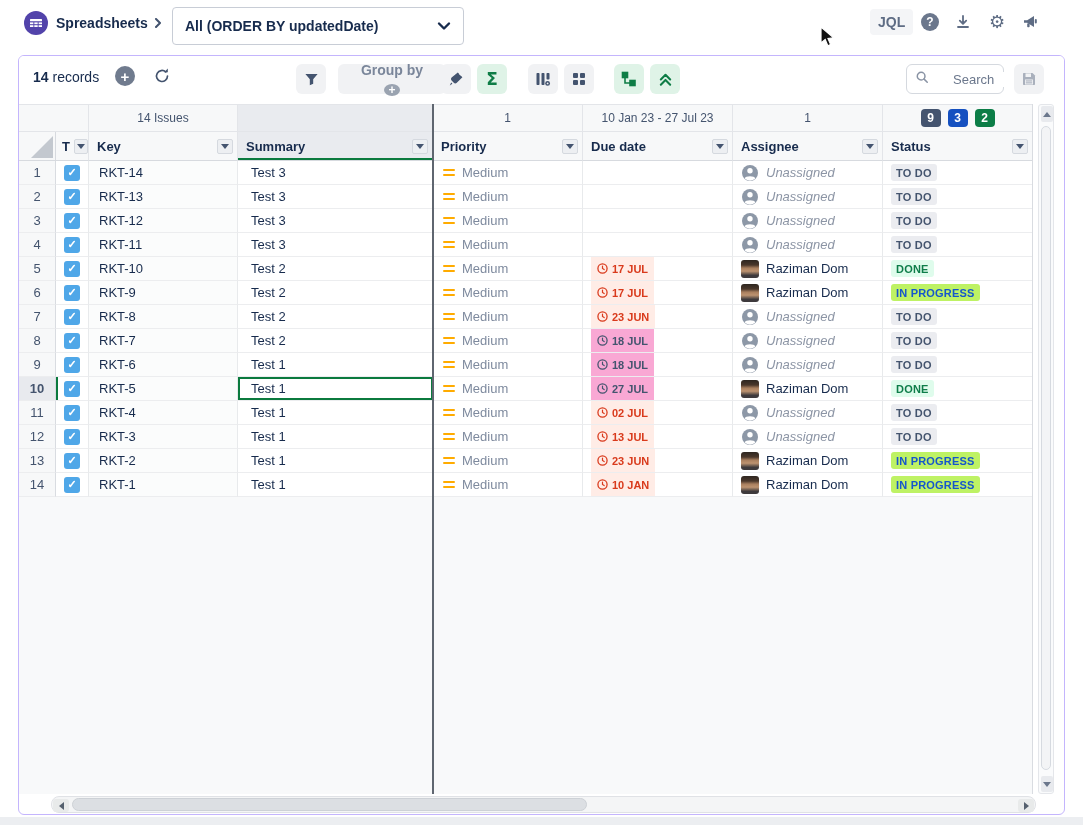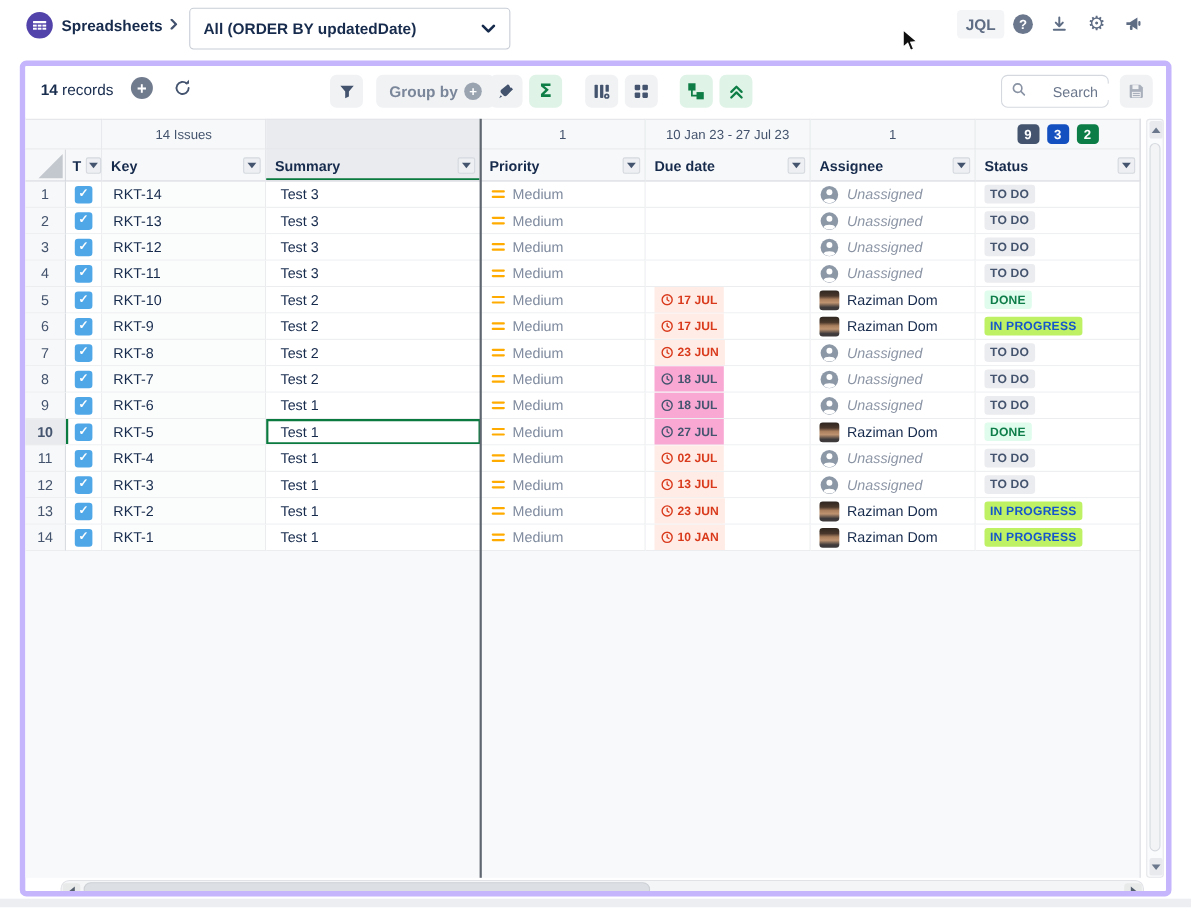--- a/index.html
+++ b/index.html
@@ -12,32 +12,32 @@
   .crumb-name { position:absolute; left:56px; top:15px; font-size:14px; font-weight:bold; color:#172B4D; }
   .crumb-chevron { position:absolute; left:153px; top:14px; color:#42526E; }
   .view-select { position:absolute; left:172px; top:7px; width:292px; height:38px; border:1px solid #C8CDD6; border-radius:4px; background:#fff; display:flex; align-items:center; padding:0 12px; font-size:14px; font-weight:bold; color:#172B4D; cursor:pointer; }
   .view-select .vs-caret { margin-left:auto; }
   .jql-btn { position:absolute; left:870px; top:9px; height:26px; padding:0 8px; display:flex; align-items:center; background:#F4F5F7; border-radius:4px; font-size:14px; font-weight:bold; color:#5E6C84; cursor:pointer; }
   .tb-icon { position:absolute; top:11px; width:22px; height:22px; display:flex; align-items:center; justify-content:center; color:#5E6C84; cursor:pointer; }
   .help-circle { width:18px; height:18px; border-radius:50%; background:#6B778C; color:#fff; font-size:12px; font-weight:bold; display:flex; align-items:center; justify-content:center; }
   .uni-icon { font-family:"DejaVu Sans", sans-serif; font-size:18px; line-height:1; }
 
   
-  .card { position:absolute; left:18px; top:55px; width:1047px; height:760px; background:#fff; border:5px solid #c4b5fd; border-radius:6px; overflow:hidden; }
+  .card { position:absolute; left:18px; top:55px; width:1047px; height:760px; background:#fff; border:1px solid #c4b5fd; border-radius:6px; overflow:hidden; }
 
   
   .toolbar { position:absolute; left:0; top:0; width:100%; height:47px; background:#fff; }
   .records { position:absolute; left:14px; top:13px; font-size:14px; color:#172B4D; }
   .records b { font-weight:bold; }
   .icon-plain { position:absolute; display:flex; align-items:center; justify-content:center; cursor:pointer; }
   .add-circle { left:96px; top:10px; width:20px; height:20px; border-radius:50%; background:#707B8E; color:#fff; font-size:15px; font-weight:bold; line-height:1; }
   .refresh { left:132px; top:9px; width:22px; height:22px; color:#44546F; }
   .tool-btn { position:absolute; top:8px; width:30px; height:30px; border-radius:6px; background:#F1F2F4; display:flex; align-items:center; justify-content:center; color:#44546F; cursor:pointer; }
   .tool-btn.green { background:#DFF3E7; color:#0E7D46; }
-  .groupby-btn { position:absolute; left:319px; top:8px; width:108px; height:30px; border-radius:6px; background:#F1F2F4; display:flex; align-items:center; justify-content:center; gap:6px; font-size:14px; font-weight:bold; color:#7A869A; cursor:pointer; }
+  .groupby-btn { position:absolute; left:319px; top:8px; width:108px; height:30px; border-radius:6px; background:#F1F2F4; display:flex; align-items:center; justify-content:center; gap:6px; font-size:14px; font-weight:bold; color:#7A869A; cursor:pointer;flex-direction:column; }
   .gb-plus { width:16px; height:16px; border-radius:50%; background:#9AA3B0; color:#fff; font-size:12px; font-weight:bold; display:flex; align-items:center; justify-content:center; line-height:1; }
   .sigma { font-size:17px; font-weight:bold; font-family:"DejaVu Sans", sans-serif; }
   .search-box { position:absolute; left:887px; top:8px; width:98px; height:30px; border:1px solid #D5D9DF; border-radius:6px; background:#fff; display:flex; align-items:center; padding:0 8px; gap:24px; }
   .search-box input { border:none; outline:none; width:60px; font-size:13px; color:#172B4D; font-family:"Liberation Sans", sans-serif; }
   .search-box input::placeholder { color:#6B778C; }
   .save-btn { position:absolute; left:995px; top:8px; width:30px; height:30px; border-radius:6px; background:#F1F2F4; display:flex; align-items:center; justify-content:center; color:#A9B0BC; cursor:default; }
 
   
   .tbl { position:absolute; left:0; top:48px; width:1014px; }
   .grid-row { display:grid; grid-template-columns:37px 33px 149px 195px 150px 150px 150px 150px; }

